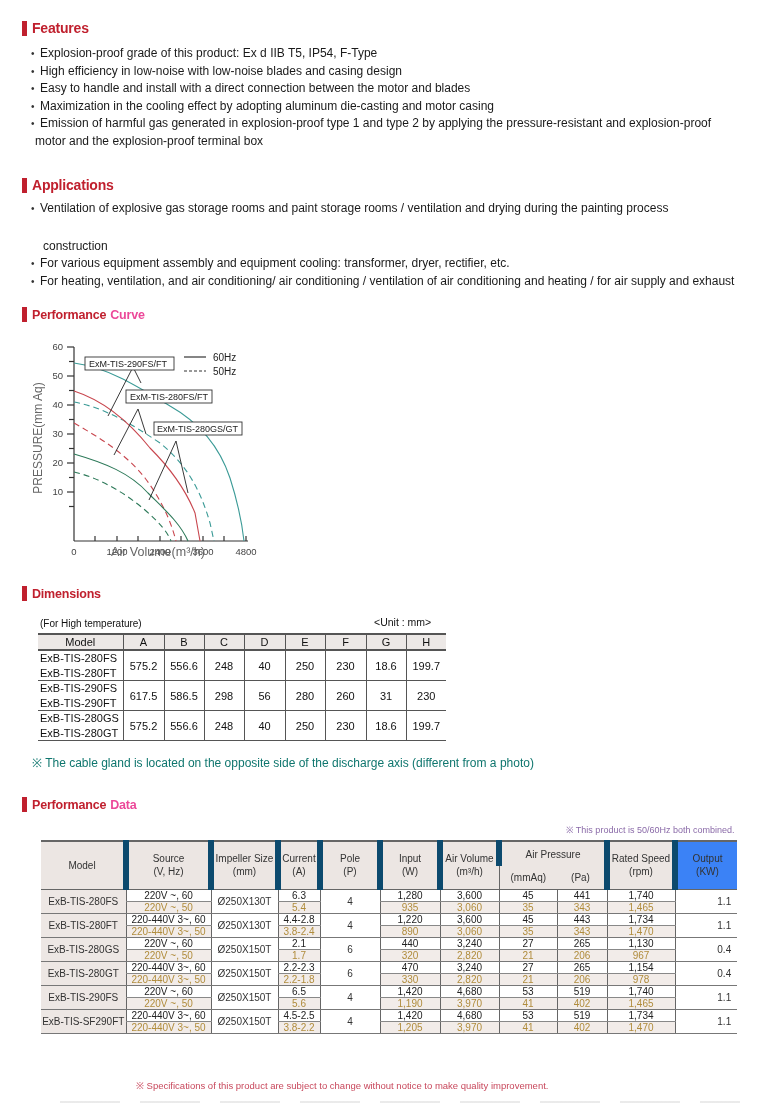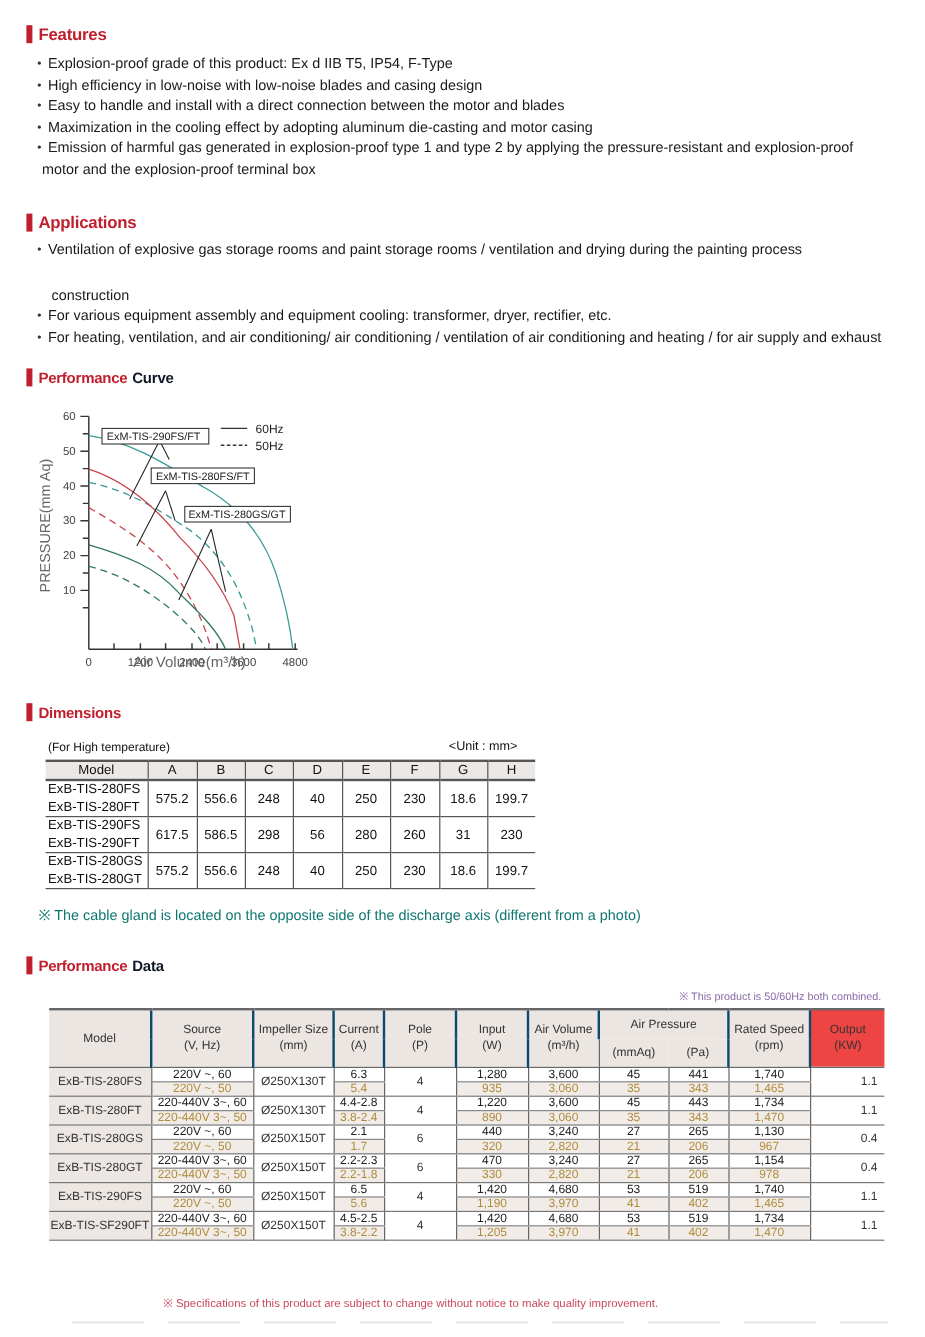--- a/index.html
+++ b/index.html
@@ -1,38 +1,38 @@
 <!DOCTYPE html>
 <html><head>
 <meta charset="utf-8">
 <style>
   * { box-sizing: border-box; margin: 0; padding: 0; }
   html, body { width: 771px; height: 1114px; background: #ffffff; overflow: hidden; }
   body { font-family: "Liberation Sans", sans-serif; color: #222; position: relative; }
   .section-title { position: absolute; left: 22px; font-size: 14px; font-weight: bold; color: #c0202e; display: flex; align-items: center; letter-spacing: -0.2px; }
   .section-title .bar { display: inline-block; width: 5px; height: 15px; background: #c0202e; margin-right: 5px; }
-  .section-title .dark { color: #0f172a; margin-left: 4px; }
+  .section-title .dark { color: #ec4899; margin-left: 4px; }
   ul.bullets { position: absolute; left: 30px; list-style: none; font-size: 12px; color: #1a1a1a; line-height: 17.5px; }
   ul.bullets li { position: relative; padding-left: 10px; white-space: nowrap; }
   ul.bullets li::before { content: "•"; position: absolute; left: 1px; top: 0; font-size: 10px; color: #333; }
   
   #chart { position: absolute; left: 30px; top: 338px; width: 240px; height: 230px; }
   
   .dim-caption { position: absolute; font-size: 10px; color: #111; }
   table.dim { position: absolute; left: 38px; top: 633px; border-collapse: collapse; font-size: 11px; color: #111; }
   table.dim th { background: #ece8e6; font-weight: normal; height: 16px; border-top: 2px solid #555; border-bottom: 2px solid #555; border-left: 1px solid #555; padding: 0; text-align: center; }
   table.dim th:first-child { border-left: none; }
   table.dim td { border-left: 1px solid #555; border-bottom: 1px solid #555; text-align: center; height: 29.5px; padding: 0; }
   table.dim td.model { border-left: none; text-align: left; line-height: 14.5px; padding-left: 2px; }
   table.dim tr:last-child td { border-bottom: 1px solid #555; }
   .note-gray { position: absolute; left: 32px; top: 754px; font-size: 12px; color: #0f766e; }
   
   .perf-note { position: absolute; left: 566px; top: 823px; font-size: 9px; color: #8a6aa8; white-space: nowrap; }
   table.perf { position: absolute; left: 41px; top: 840px; border-collapse: collapse; font-size: 10px; color: #333; width: 696px; }
-  table.perf th { background: #ece6e3; font-weight: normal; border-left: 2px solid #0c4a6e; border-bottom: 1.5px solid #666; text-align: center; padding: 0; color: #333; line-height: 13px; }
+  table.perf th { background: #ece6e3; font-weight: normal; border-left: 6px solid #0c4a6e; border-bottom: 1.5px solid #666; text-align: center; padding: 0; color: #333; line-height: 13px; }
   table.perf thead tr:first-child th { border-top: 2px solid #666; }
   table.perf th:first-child { border-left: none; }
   table.perf th.right-end, table.perf td.right-end { border-right: none; }
   table.perf td { border-left: 1px solid #666; text-align: center; padding: 0; height: 11.4px; line-height: 11px; }
   table.perf td.model { background: #ede7e4; border-left: none; border-bottom: 1.5px solid #777; }
   table.perf td.r60 { border-bottom: 1px solid #888; background: #ffffff; color: #222; }
   table.perf td.r50 { color: #b08c3c; background: #f2ece9; border-bottom: 1.5px solid #777; }
   table.perf td.span { background: #ffffff; border-bottom: 1.5px solid #777; }
   table.perf td.out { background: #ffffff; border-bottom: 1.5px solid #777; padding-left: 36px; }
   .perf-foot { position: absolute; left: 136px; top: 1079px; font-size: 9.5px; color: #c8485c; white-space: nowrap; }
@@ -266,21 +266,21 @@
         </th>
       <th rowspan="2">
           <div>Air Volume</div>
           <div>(m³/h)</div>
         </th>
       <th colspan="2" style="border-bottom:none; height:24px">Air Pressure</th>
       <th rowspan="2">
           <div>Rated Speed</div>
           <div>(rpm)</div>
         </th>
-      <th rowspan="2" class="right-end" style="background:#ef4444">
+      <th rowspan="2" class="right-end" style="background:#3b82f6">
           <div>Output</div>
           <div>(KW)</div>
         </th>
     </tr>
     <tr>
       <th style="border-left:1px solid #666; height:22px">(mmAq)</th>
       <th style="border-left:none">(Pa)</th>
     </tr>
   </thead>
   <tbody id="perf-body">

